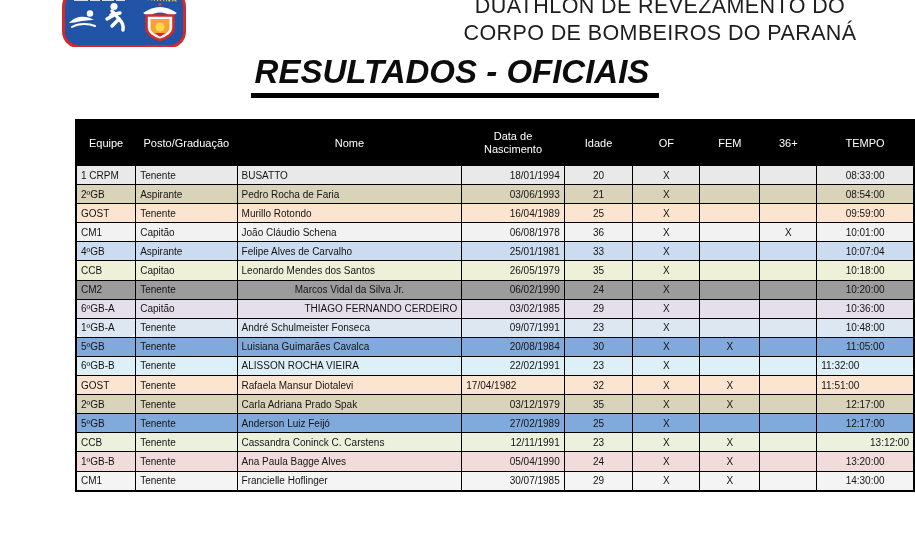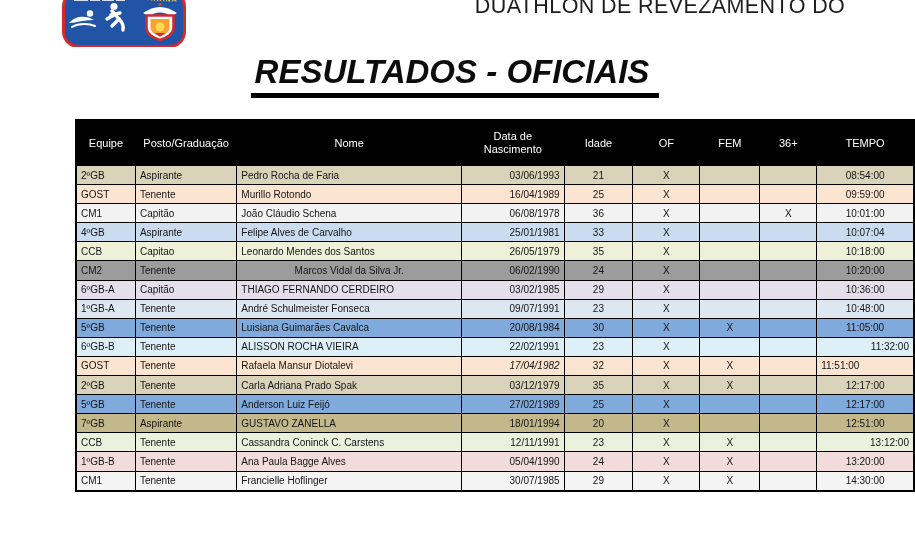--- a/index.html
+++ b/index.html
@@ -70,20 +70,21 @@
       <path d="M84.5,25.5 L111.5,25.5 L111.5,38 Q111.5,45.5 98,50 Q84.5,45.5 84.5,38 Z" fill="#fdfdfd" stroke="#d4292b" stroke-width="2.6"></path>
       <path d="M88.5,29 L107.5,29 L107.5,38 Q107.5,43 98,46 Q88.5,43 88.5,38 Z" fill="#f7a233"></path>
       <circle cx="98" cy="37" r="4.6" fill="#ffd94d"></circle>
       <path d="M92.5,43 L103.5,43 L98,46.8 Z" fill="#d4292b"></path>
     </g>
   </svg>
 </div>
 
 <div class="event-title">
   <div>DUATHLON DE REVEZAMENTO DO</div>
+  <div>CORPO DE BOMBEIROS DO PARANÁ</div>
 </div>
 
 <div class="results-title">
   <span>RESULTADOS - OFICIAIS</span>
 </div>
 
 <table class="results">
   <thead>
     <tr id="header-row">
         <th style="width: 53px;">Equipe</th>
@@ -91,20 +92,31 @@
         <th style="width: 222px;">Nome</th>
         <th style="width: 98px;">Data de Nascimento</th>
         <th style="width: 64px;">Idade</th>
         <th style="width: 63px;">OF</th>
         <th style="width: 55px;">FEM</th>
         <th style="width: 52px;">36+</th>
         <th style="width: 93px; text-align: center;">TEMPO</th>
       </tr>
   </thead>
   <tbody id="table-body">
+      <tr style="background: rgb(233, 233, 233);">
+        <td style="text-align: left;">1 CRPM</td>
+        <td style="text-align: left;">Tenente</td>
+        <td style="text-align: left;">BUSATTO</td>
+        <td style="text-align: right;">18/01/1994</td>
+        <td style="text-align: center;">20</td>
+        <td style="text-align: center;">X</td>
+        <td style="text-align: center;"></td>
+        <td style="text-align: center;"></td>
+        <td style="text-align: center;">08:33:00</td>
+      </tr>
       <tr style="background: rgb(217, 211, 186);">
         <td style="text-align: left;">2ºGB</td>
         <td style="text-align: left;">Aspirante</td>
         <td style="text-align: left;">Pedro Rocha de Faria</td>
         <td style="text-align: right;">03/06/1993</td>
         <td style="text-align: center;">21</td>
         <td style="text-align: center;">X</td>
         <td style="text-align: center;"></td>
         <td style="text-align: center;"></td>
         <td style="text-align: center;">08:54:00</td>
@@ -160,30 +172,30 @@
         <td style="text-align: right;">06/02/1990</td>
         <td style="text-align: center;">24</td>
         <td style="text-align: center;">X</td>
         <td style="text-align: center;"></td>
         <td style="text-align: center;"></td>
         <td style="text-align: center;">10:20:00</td>
       </tr>
       <tr style="background: rgb(229, 223, 236);">
         <td style="text-align: left;">6ºGB-A</td>
         <td style="text-align: left;">Capitão</td>
-        <td style="text-align: left; margin-left: 24px;">THIAGO FERNANDO CERDEIRO</td>
+        <td style="text-align: right; margin-left: 24px;">THIAGO FERNANDO CERDEIRO</td>
         <td style="text-align: right;">03/02/1985</td>
         <td style="text-align: center;">29</td>
         <td style="text-align: center;">X</td>
         <td style="text-align: center;"></td>
         <td style="text-align: center;"></td>
         <td style="text-align: center;">10:36:00</td>
       </tr>
       <tr style="background: rgb(221, 231, 242);">
-        <td style="text-align: left;">1ºGB-A</td>
+        <td style="text-align: left; border-radius: 7px;">1ºGB-A</td>
         <td style="text-align: left;">Tenente</td>
         <td style="text-align: left;">André Schulmeister Fonseca</td>
         <td style="text-align: right;">09/07/1991</td>
         <td style="text-align: center;">23</td>
         <td style="text-align: center;">X</td>
         <td style="text-align: center;"></td>
         <td style="text-align: center;"></td>
         <td style="text-align: center;">10:48:00</td>
       </tr>
       <tr style="background: rgb(128, 169, 220);">
@@ -199,27 +211,27 @@
       </tr>
       <tr style="background: rgb(221, 239, 247);">
         <td style="text-align: left;">6ºGB-B</td>
         <td style="text-align: left;">Tenente</td>
         <td style="text-align: left;">ALISSON ROCHA VIEIRA</td>
         <td style="text-align: right;">22/02/1991</td>
         <td style="text-align: center;">23</td>
         <td style="text-align: center;">X</td>
         <td style="text-align: center;"></td>
         <td style="text-align: center;"></td>
-        <td style="text-align: right;">11:32:00</td>
+        <td style="text-align: left;">11:32:00</td>
       </tr>
       <tr style="background: rgb(252, 229, 208);">
         <td style="text-align: left;">GOST</td>
         <td style="text-align: left;">Tenente</td>
         <td style="text-align: left;">Rafaela Mansur Diotalevi</td>
-        <td style="text-align: right; font-style: italic;">17/04/1982</td>
+        <td style="text-align: left;">17/04/1982</td>
         <td style="text-align: center;">32</td>
         <td style="text-align: center;">X</td>
         <td style="text-align: center;">X</td>
         <td style="text-align: center;"></td>
         <td style="text-align: left;">11:51:00</td>
       </tr>
       <tr style="background: rgb(217, 211, 186);">
         <td style="text-align: left;">2ºGB</td>
         <td style="text-align: left;">Tenente</td>
         <td style="text-align: left;">Carla Adriana Prado Spak</td>
@@ -234,31 +246,20 @@
         <td style="text-align: left;">5ºGB</td>
         <td style="text-align: left;">Tenente</td>
         <td style="text-align: left;">Anderson Luiz Feijó</td>
         <td style="text-align: right;">27/02/1989</td>
         <td style="text-align: center;">25</td>
         <td style="text-align: center;">X</td>
         <td style="text-align: center;"></td>
         <td style="text-align: center;"></td>
         <td style="text-align: center;">12:17:00</td>
       </tr>
-      <tr style="background: rgb(195, 184, 139);">
-        <td style="text-align: left;">7ºGB</td>
-        <td style="text-align: left;">Aspirante</td>
-        <td style="text-align: left;">GUSTAVO ZANELLA</td>
-        <td style="text-align: right;">18/01/1994</td>
-        <td style="text-align: center;">20</td>
-        <td style="text-align: center;">X</td>
-        <td style="text-align: center;"></td>
-        <td style="text-align: center;"></td>
-        <td style="text-align: center;">12:51:00</td>
-      </tr>
       <tr style="background: rgb(235, 241, 221);">
         <td style="text-align: left;">CCB</td>
         <td style="text-align: left;">Tenente</td>
         <td style="text-align: left;">Cassandra Coninck C. Carstens</td>
         <td style="text-align: right; margin-top: 9px;">12/11/1991</td>
         <td style="text-align: center;">23</td>
         <td style="text-align: center;">X</td>
         <td style="text-align: center;">X</td>
         <td style="text-align: center;"></td>
         <td style="text-align: right;">13:12:00</td>

